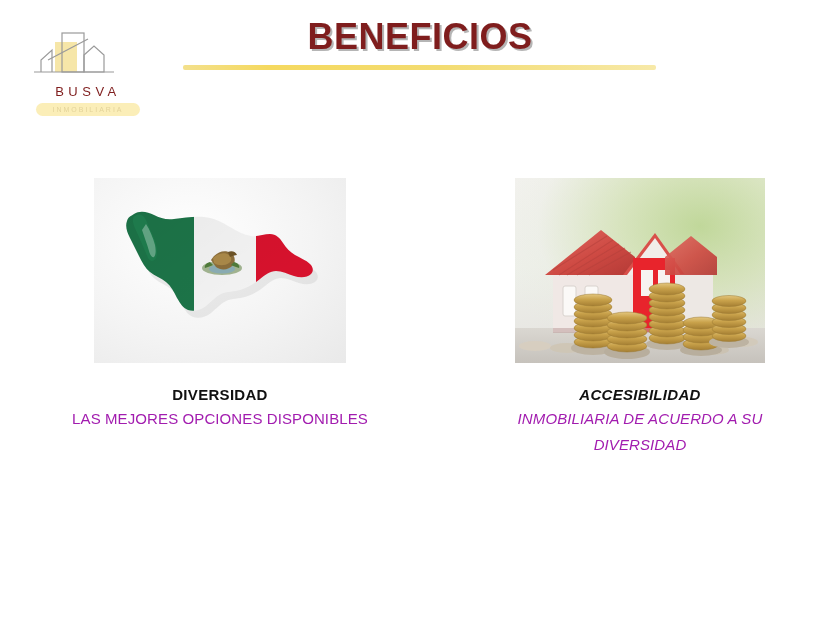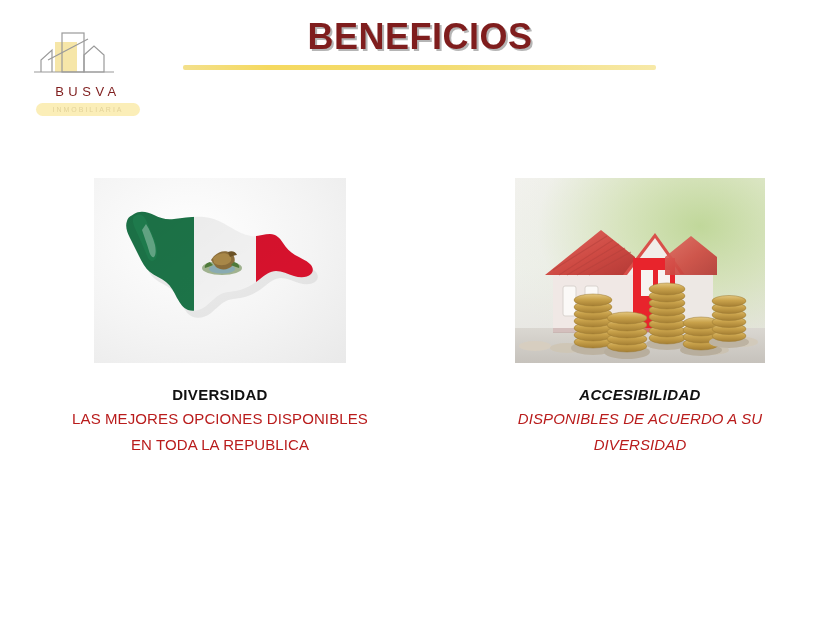--- a/index.html
+++ b/index.html
@@ -147,21 +147,21 @@
   .caption-title {
     font-size: 15px;
     font-weight: bold;
     letter-spacing: 0.3px;
     color: #111111;
     line-height: 22px;
   }
   .caption-body {
     font-size: 15px;
     font-weight: 400;
-    color: #b91c1c;
+    color: #a21caf;
     line-height: 26px;
     letter-spacing: 0.1px;
   }
 </style>
 </head>
 <body>
 
 <div class="logo-block">
   <div class="logo-mark">
     <svg viewBox="0 0 120 62" width="120" height="62" aria-hidden="true">
@@ -234,21 +234,20 @@
         <path d="M6 -10 C10 -12 14 -10 15 -7 C13 -7 10 -6 8 -5 Z" fill="#6B5226"></path>
         <path d="M-12 0 C-16 1 -18 4 -17 6 C-14 5 -11 4 -9 3 Z" fill="#4F7A3A"></path>
         <path d="M12 0 C16 1 18 4 17 6 C14 5 11 4 9 3 Z" fill="#4F7A3A"></path>
       </g>
     </svg>
   </div>
 
   <div class="caption">
     <div class="caption-title">DIVERSIDAD</div>
     <div class="caption-body">LAS MEJORES OPCIONES DISPONIBLES</div>
-    <div class="caption-body">EN TODA LA REPUBLICA</div>
   </div>
 </div>
 
 <div class="col col-right">
 
   <div class="photo photo-right">
     <div class="house-bg"></div>
     <svg class="house-svg" viewBox="0 0 250 185" aria-hidden="true">
       <defs>
         <linearGradient id="coinG" x1="0" y1="0" x2="0" y2="1">
@@ -363,16 +362,16 @@
           <ellipse cx="214" cy="137" rx="17" ry="5.5"></ellipse>
           <ellipse cx="214" cy="130" rx="17" ry="5.5"></ellipse>
           <ellipse cx="214" cy="123" rx="17" ry="5.5"></ellipse>
         </g>
       </g>
     </svg>
   </div>
 
   <div class="caption">
     <div class="caption-title">ACCESIBILIDAD</div>
-    <div class="caption-body">DISPONIBLES DE ACUERDO A SU</div>
+    <div class="caption-body">INMOBILIARIA DE ACUERDO A SU</div>
     <div class="caption-body">DIVERSIDAD</div>
   </div>
 </div>
 
 </body></html>

